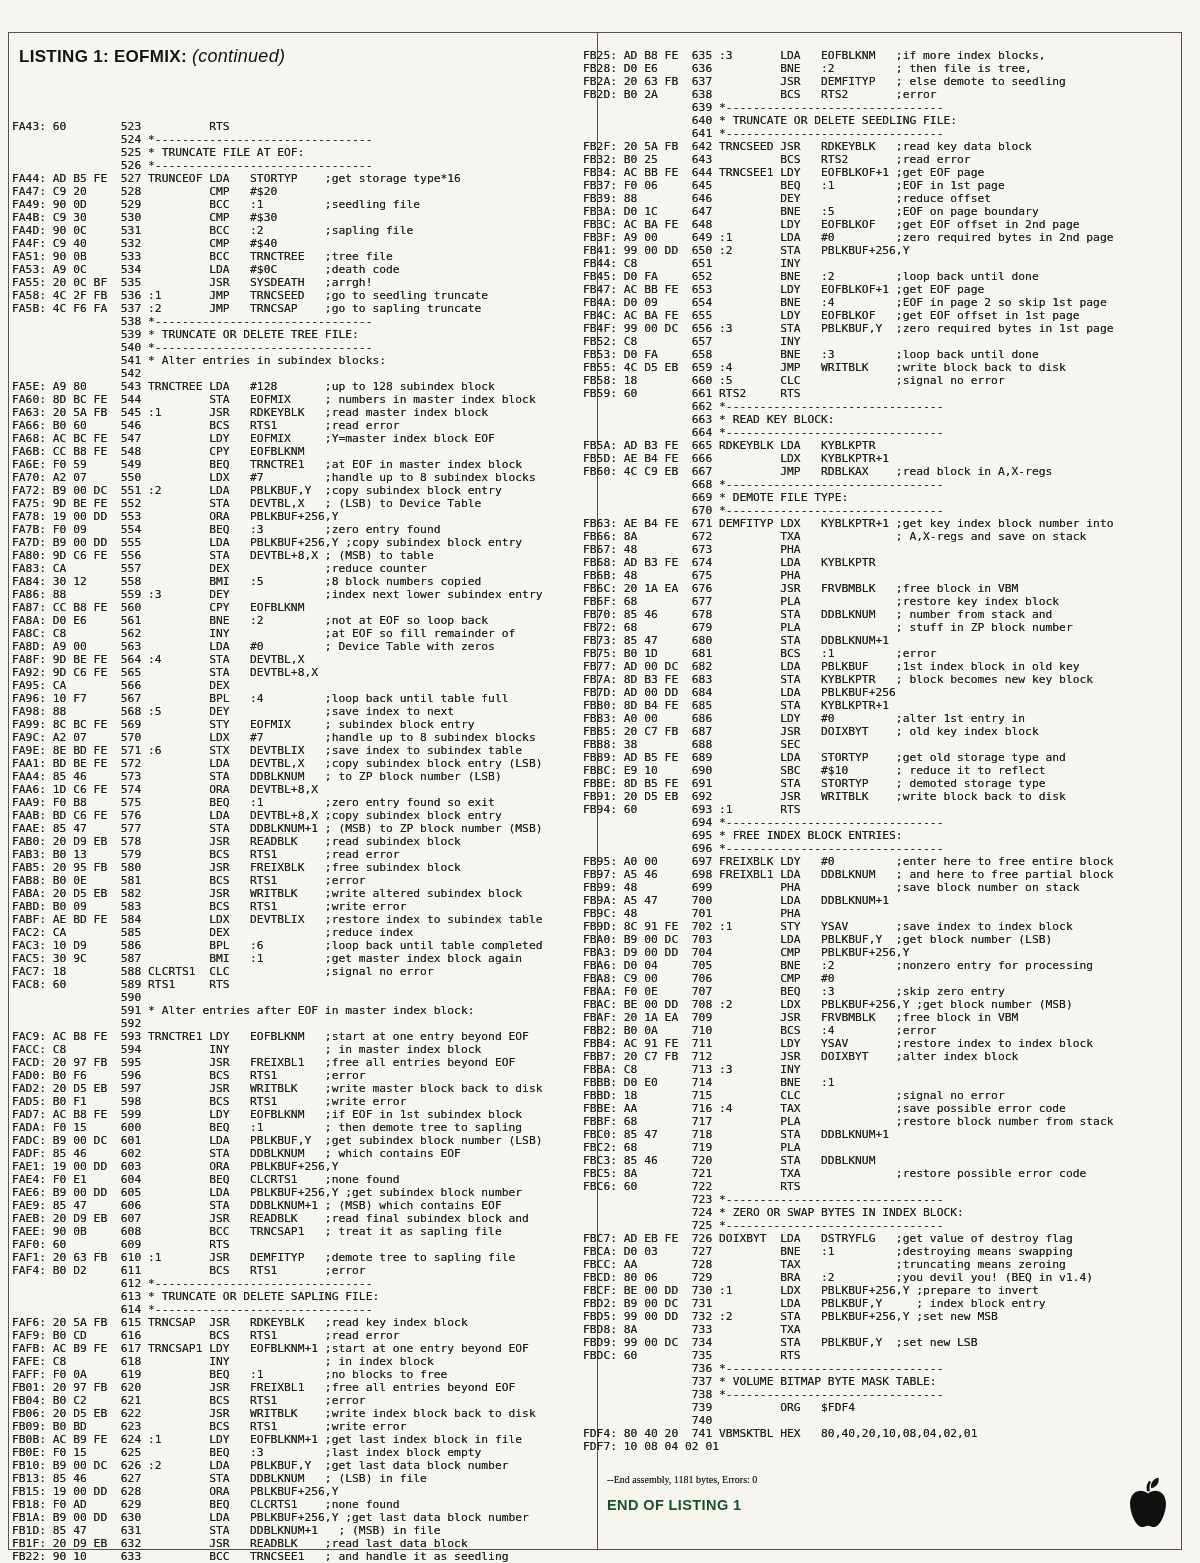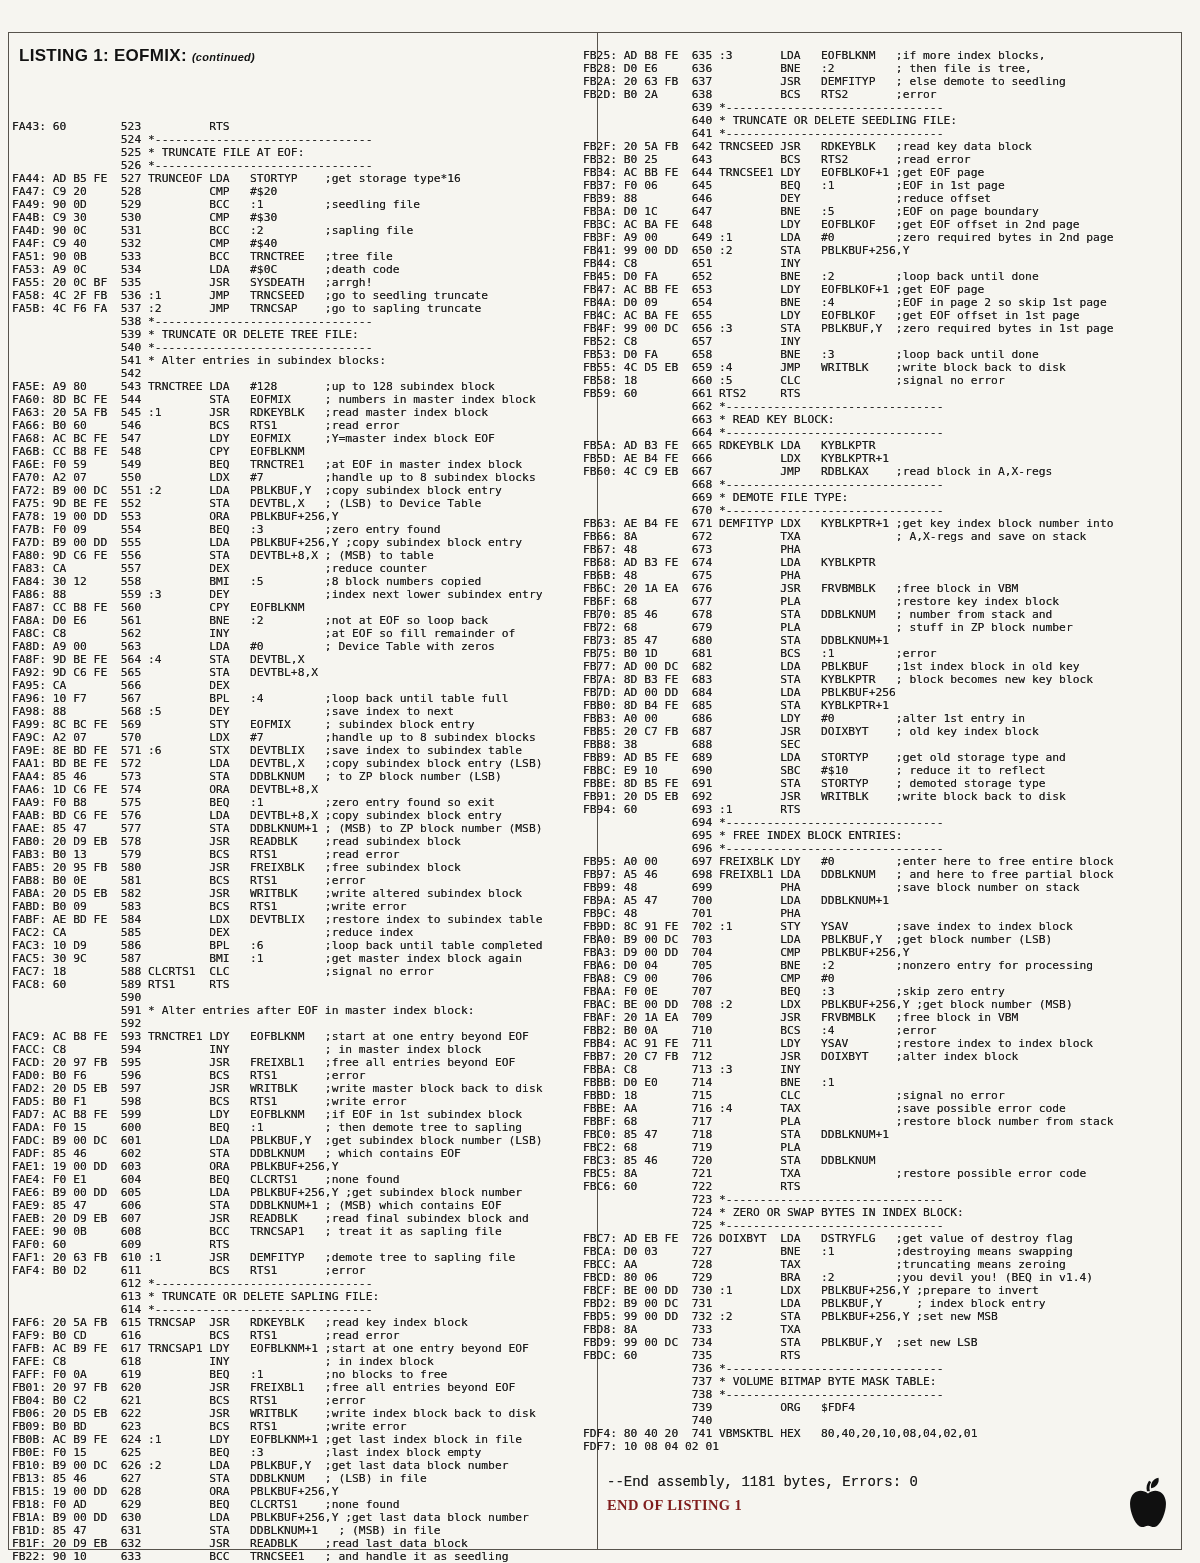--- a/index.html
+++ b/index.html
@@ -12,40 +12,40 @@
   .frame{
     position:absolute;left:8px;top:32px;width:1172px;height:1516px;
     border:1px solid #57534c;background:#f6f5f0;
   }
   .divider{position:absolute;left:588px;top:0;bottom:0;width:1px;background:#57534c;}
   .listing-header{
     position:absolute;left:10px;top:13px;
     font-family:"Liberation Sans", sans-serif;
     font-weight:bold;font-size:17px;color:#121212;letter-spacing:.3px;white-space:nowrap;
   }
-  .listing-header .continued{font-style:italic;font-size:11px;font-weight:bold;}
+  .listing-header .continued{font-style:italic;font-size:18px;font-weight:normal;}
   .code{
     position:absolute;
     font-family:"DejaVu Sans Mono", monospace;
     font-size:11.3px;line-height:13px;
     color:#1d1d1d;white-space:pre;
     text-shadow:0 0 .4px rgba(20,20,20,.65);
   }
   .code-left{left:3px;top:56px;margin-top:31px;}
   .code-right{left:574px;top:16px;}
   .assembly-note{
     position:absolute;left:598px;top:1441px;
-    font-family:Liberation Mono, monospace;
-    font-size:14px;color:#1d1d1d;white-space:pre;
+    font-family:Liberation Serif, serif;
+    font-size:10px;color:#1d1d1d;white-space:pre;
     text-shadow:0 0 .4px rgba(20,20,20,.65);
   }
   .end-listing{
     position:absolute;left:598px;top:1464px;
-    font-family:Liberation Serif, serif;
-    font-weight:bold;font-size:14.5px;color:#7f1d1d;letter-spacing:.4px;
+    font-family:Liberation Sans, sans-serif;
+    font-weight:bold;font-size:14.5px;color:#14532d;letter-spacing:.4px;
   }
   .apple{position:absolute;left:1118px;top:1444px;width:42px;height:56px;}
   .apple svg{width:100%;height:100%;}
 </style>
 </head>
 <body>
 
 <div class="page">
   <div class="frame">
 

